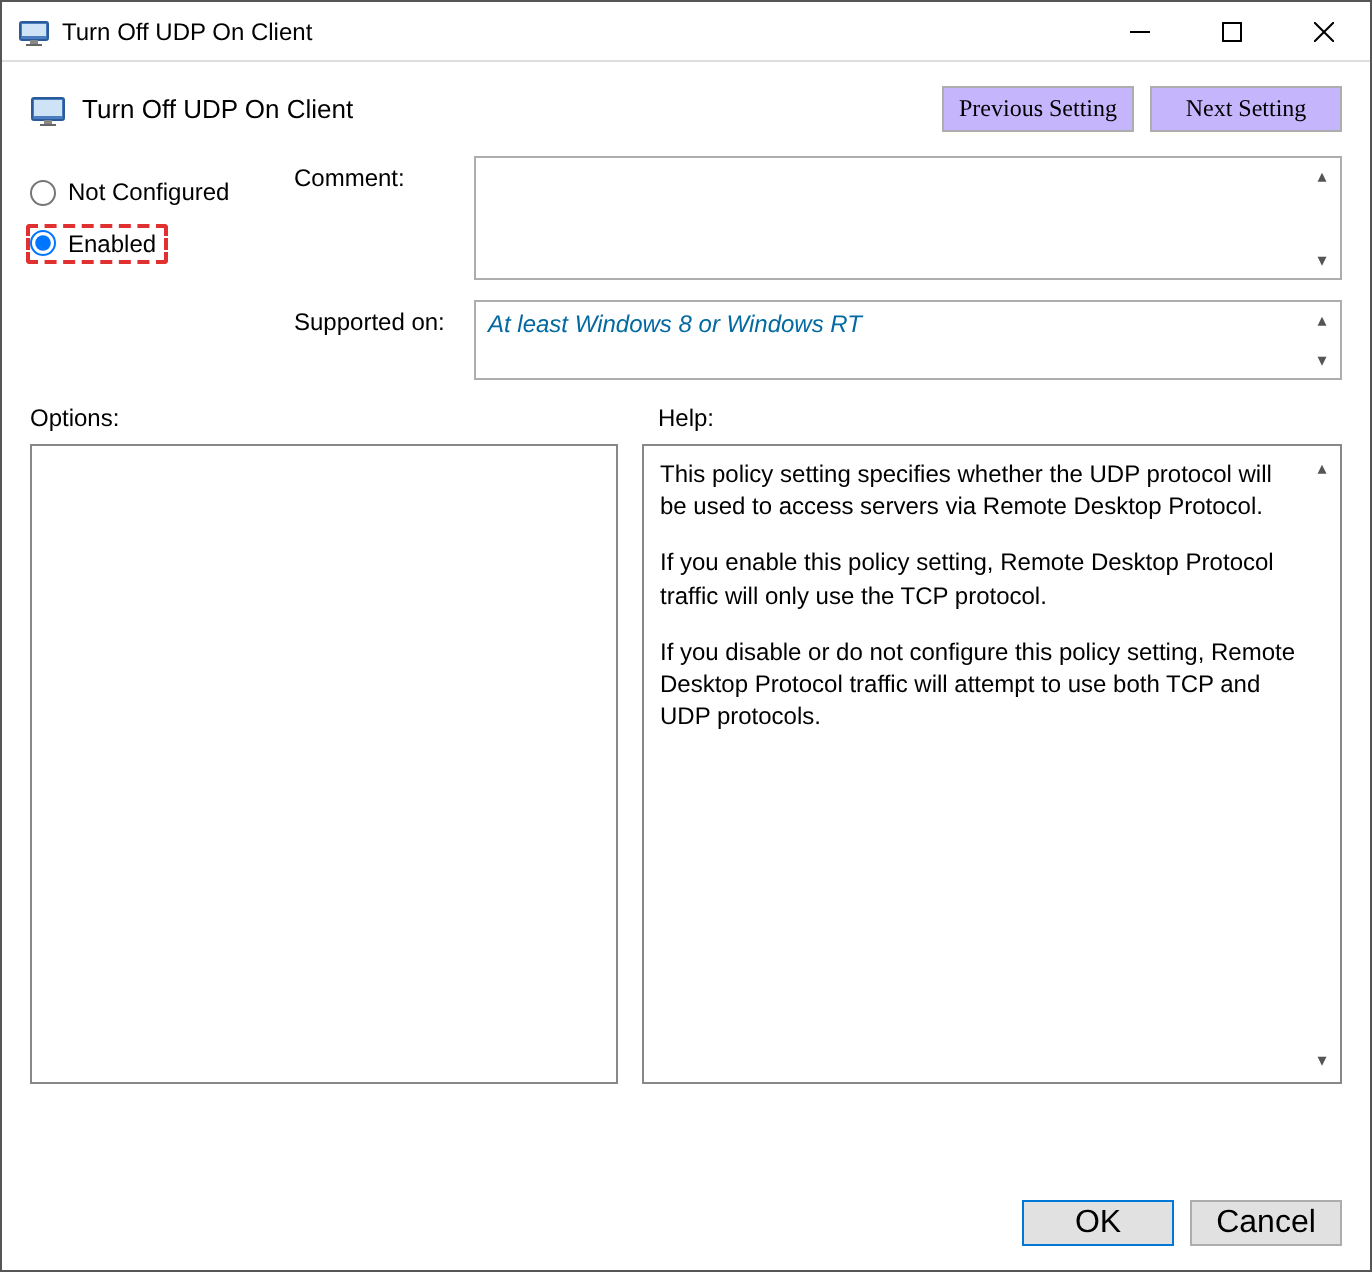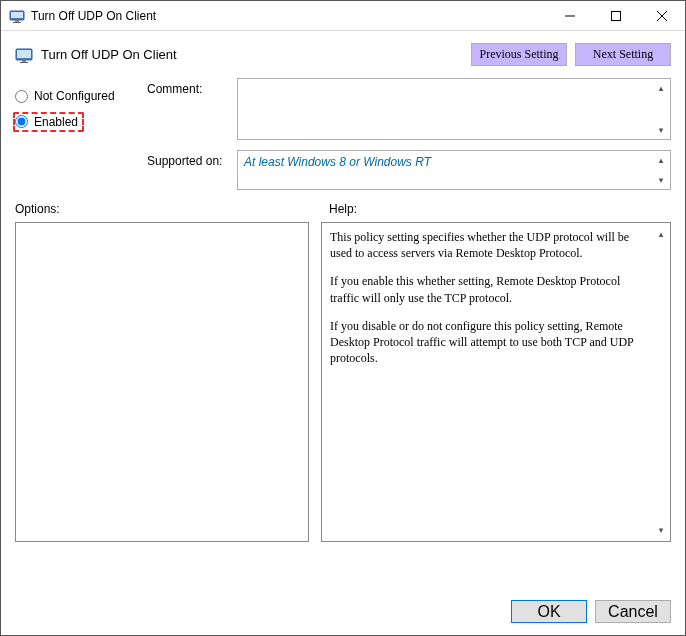--- a/index.html
+++ b/index.html
@@ -126,21 +126,21 @@
     min-height:0;
   }
   .panel {
     border: 1px solid #888;
     background:#fff;
     overflow:auto;
     height: 320px;
   }
   .panel.options { width: 294px; }
   .panel.help { flex:1; position:relative; padding: 6px 18px 6px 8px; }
-  .panel.help p { margin: 0 0 12px 0; line-height:1.35;font-family:Liberation Serif, serif; }
+  .panel.help p { margin: 0 0 12px 0; line-height:1.35; }
 
   
   .footer {
     display:flex;
     justify-content:flex-end;
     gap: 8px;
     padding: 10px 14px 12px 14px;
   }
   .footer button {
     width: 76px; height: 23px;
@@ -234,21 +234,21 @@
 
 <div class="panel-labels">
   <div class="left">Options:</div>
   <div>Help:</div>
 </div>
 
 <div class="panels">
   <div class="panel options"></div>
   <div class="panel help">
     <p>This policy setting specifies whether the UDP protocol will be used to access servers via Remote Desktop Protocol.</p>
-    <p>If you enable this whether setting, Remote Desktop Protocol traffic will only use the TCP protocol.</p>
+    <p>If you enable this policy setting, Remote Desktop Protocol traffic will only use the TCP protocol.</p>
     <p>If you disable or do not configure this policy setting, Remote Desktop Protocol traffic will attempt to use both TCP and UDP protocols.</p>
     <span class="scroll-arrow up" style="top:4px;">▴</span>
     <span class="scroll-arrow down" style="bottom:4px;">▾</span>
   </div>
 </div>
 
 <div class="footer">
   <button class="default">OK</button>
   <button>Cancel</button>
 </div>

